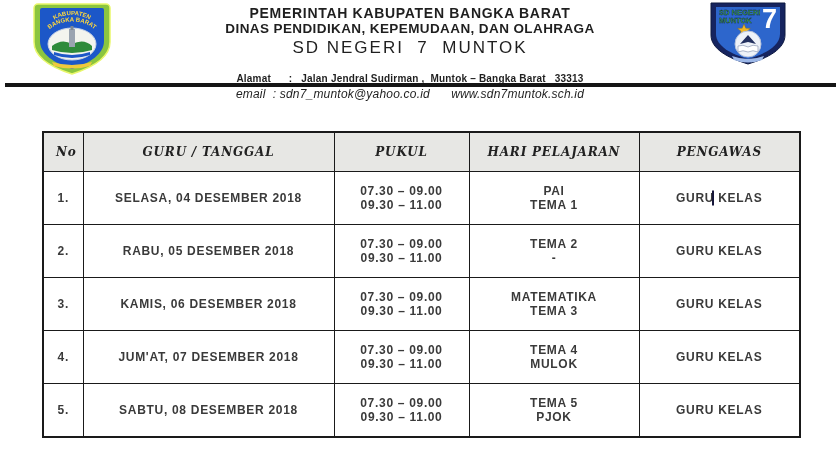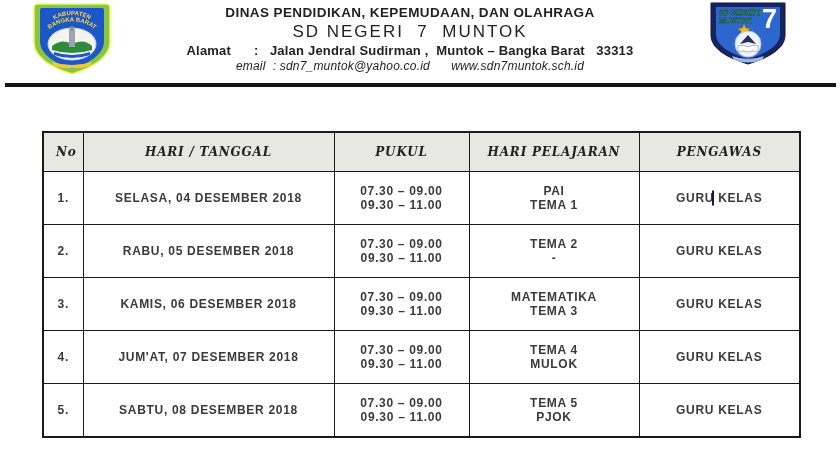--- a/index.html
+++ b/index.html
@@ -4,21 +4,21 @@
 <style>
   html,body{margin:0;padding:0;background:#fff;}
   #page{position:relative;width:840px;height:450px;background:#ffffff;overflow:hidden;
         font-family:"Liberation Sans",sans-serif;color:#1f1f1f;}
 
   
   #letterhead{position:absolute;left:110px;top:5px;width:600px;text-align:center;}
   .lh-line1{font-size:14px;font-weight:bold;letter-spacing:.7px;line-height:16px;white-space:pre;}
   .lh-line2{font-size:13.5px;font-weight:bold;letter-spacing:.4px;line-height:16px;white-space:pre;}
   .lh-line3{font-size:17px;font-weight:normal;letter-spacing:2px;line-height:19px;white-space:pre;margin-top:1px;}
-  .lh-addr {font-size:13px;font-weight:bold;letter-spacing:.2px;line-height:15px;white-space:pre;margin-top:2px;}
+  .lh-addr {font-size:10px;font-weight:bold;letter-spacing:.2px;line-height:15px;white-space:pre;margin-top:14px;}
   .lh-mail {font-size:12px;font-weight:normal;font-style:italic;letter-spacing:.2px;line-height:14px;white-space:pre;margin-top:1px;}
 
   #rule{position:absolute;left:5px;top:83px;width:831px;height:4px;background:#151515;}
 
   
   #title{position:absolute;left:40px;top:94px;width:760px;text-align:center;
          font-family:"DejaVu Serif","Liberation Serif",serif;font-weight:bold;color:#272727;}
   .t-line{font-size:14px;line-height:15px;letter-spacing:.6px;}
 
   
@@ -58,20 +58,21 @@
     </text>
     <ellipse cx="42" cy="42" rx="24" ry="16" fill="#f3f4ee" stroke="#c7d2e6" stroke-width="1"></ellipse>
     <path d="M22,44 Q32,36 42,42 Q54,36 62,44 L62,48 Q42,54 22,48 Z" fill="#2e8b3a"></path>
     <rect x="39" y="27" width="6" height="18" fill="#9aa4b0"></rect>
     <rect x="40.5" y="24" width="3" height="4" fill="#7d8794"></rect>
     <path d="M24,50 Q42,56 60,50 L60,53 Q42,59 24,53 Z" fill="#1c57c8"></path>
     <path d="M22,60 Q42,66 62,60 L60,64 Q42,69 24,64 Z" fill="#f0c93c"></path>
   </svg>
 
   <div id="letterhead">
+    <div class="lh-line1">PEMERINTAH KABUPATEN BANGKA BARAT</div>
     <div class="lh-line2">DINAS PENDIDIKAN, KEPEMUDAAN, DAN OLAHRAGA</div>
     <div class="lh-line3">SD NEGERI  7  MUNTOK</div>
     <div class="lh-addr">Alamat      :   Jalan Jendral Sudirman ,  Muntok – Bangka Barat   33313</div>
     <div class="lh-mail">email  : sdn7_muntok@yahoo.co.id      www.sdn7muntok.sch.id</div>
   </div>
 
   <svg id="logo-right" viewBox="0 0 84 64">
     <path d="M5,1 H79 V33 C79,47 62,56 42,62 C22,56 5,47 5,33 Z" fill="#16245f" stroke="#0d1840" stroke-width="1"></path>
     <path d="M10,5 H74 V32 C74,44 59,52 42,57 C25,52 10,44 10,32 Z" fill="#2d66cc"></path>
     <text x="13" y="13" font-size="7.5" font-weight="bold" fill="#49b749" stroke="#0d1840" stroke-width="0.35" font-family="Liberation Sans,sans-serif">SD NEGERI</text>
@@ -91,21 +92,21 @@
     <colgroup>
       <col style="width:40px">
         <col style="width:251px">
         <col style="width:135px">
         <col style="width:170px">
         <col style="width:161px">
     </colgroup>
     <thead>
       <tr>
         <th>No</th>
-        <th>HARI / TANGGAL</th>
+        <th>GURU / TANGGAL</th>
         <th>PUKUL</th>
         <th>HARI PELAJARAN</th>
         <th>PENGAWAS</th>
       </tr>
     </thead>
     <tbody>
       <tr>
         <td>1.</td>
         <td>SELASA, 04 DESEMBER 2018</td>
         <td class="two-line">

